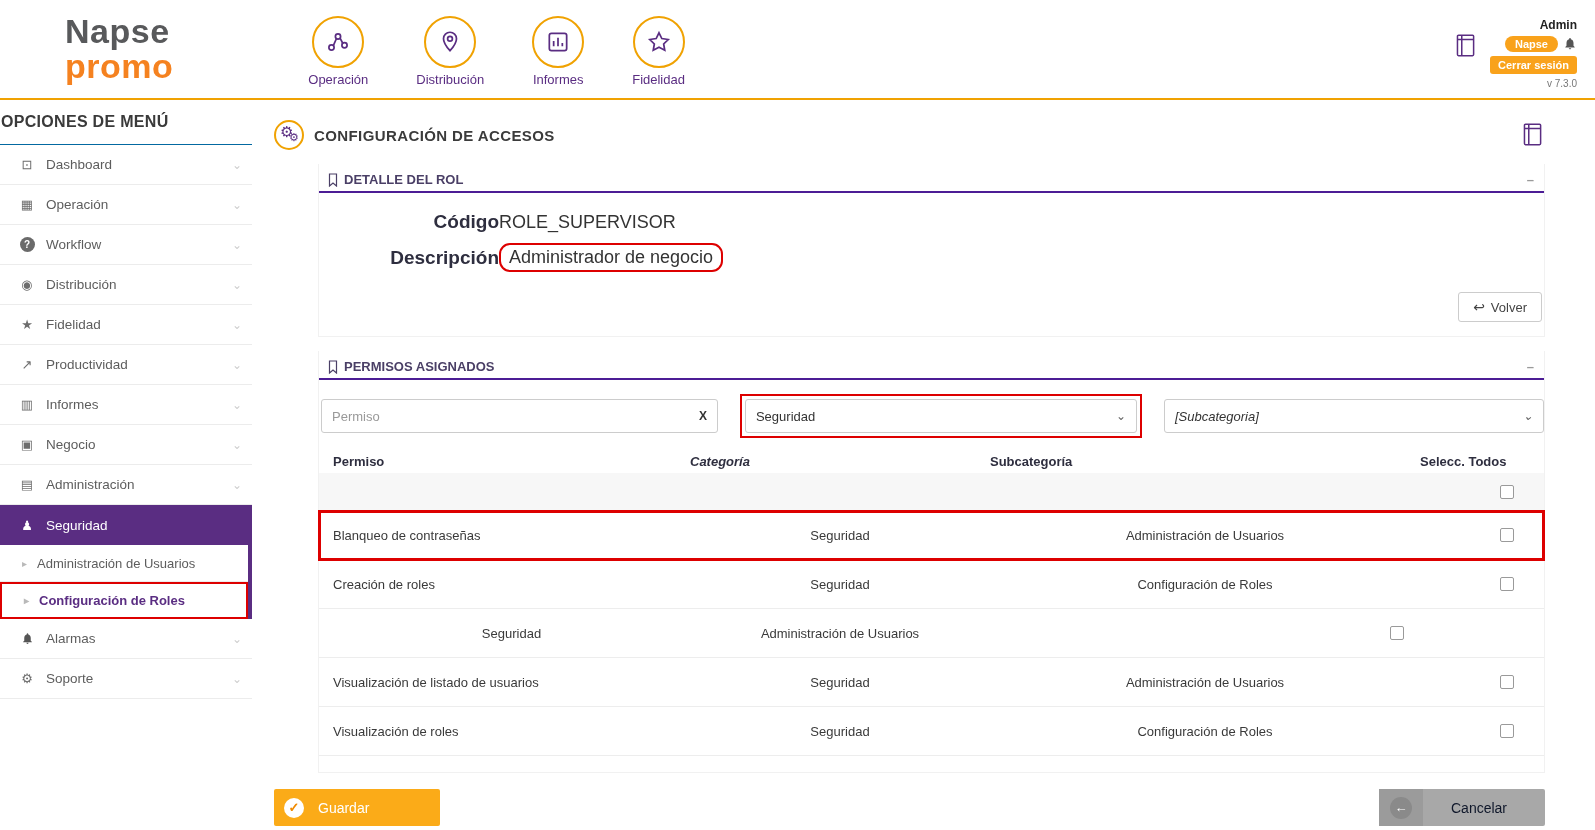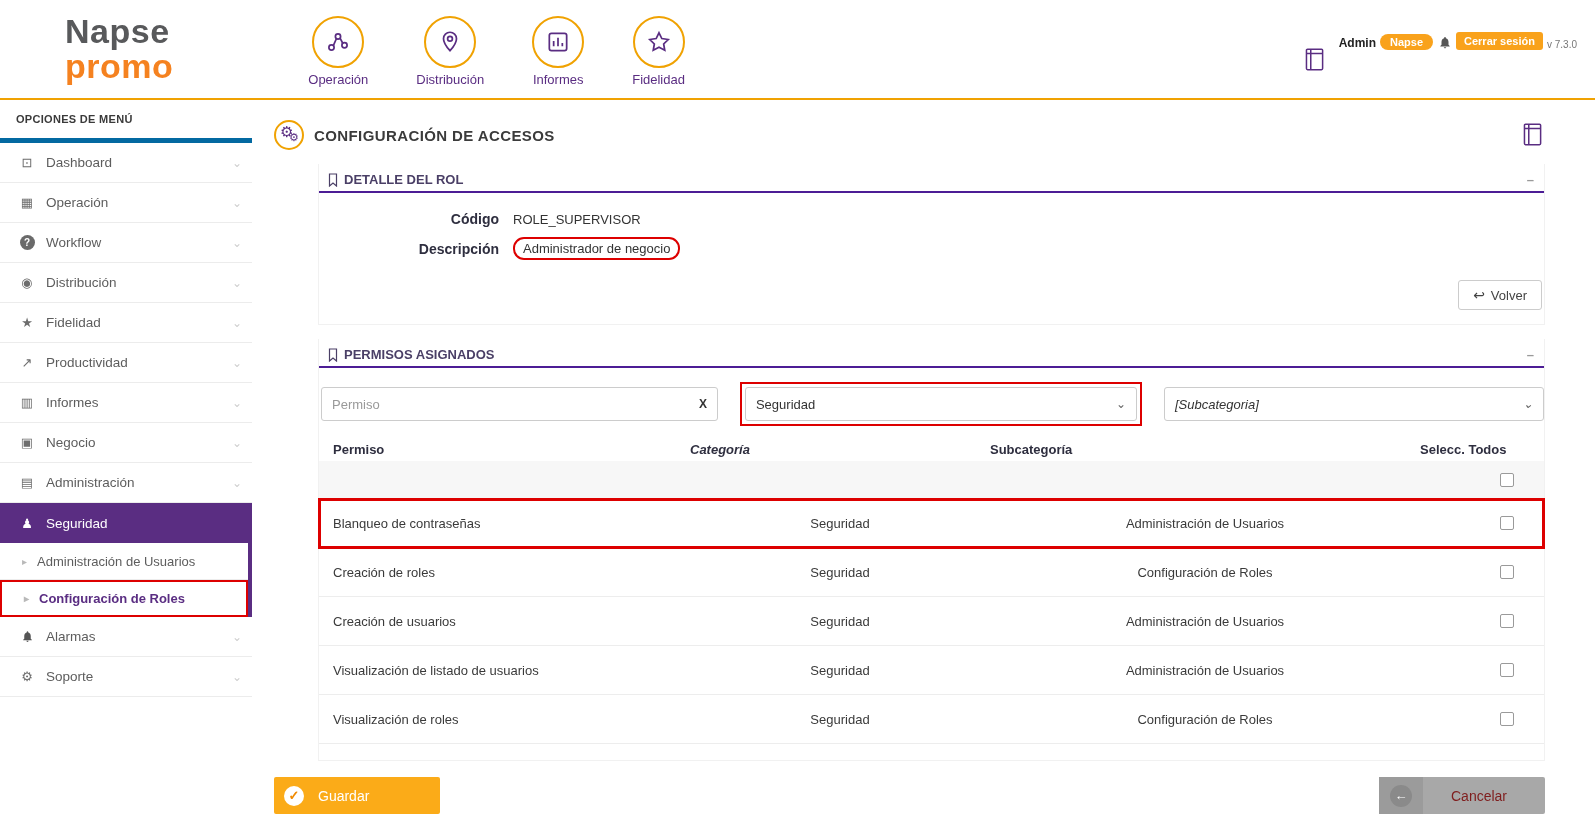--- a/index.html
+++ b/index.html
@@ -9,34 +9,34 @@
   
   .topbar { height:100px; display:flex; align-items:center; border-bottom:2px solid #f0a202; background:#fff; position:relative; }
   .logo { margin-left:65px; line-height:1.02; }
   .logo .l1 { font-size:34px; color:#58595b; font-weight:bold; letter-spacing:.5px; }
   .logo .l2 { font-size:34px; color:#f58220; font-weight:bold; letter-spacing:.5px; }
   .topnav { display:flex; gap:48px; margin-left:135px; margin-top:4px; }
   .nav-item { display:flex; flex-direction:column; align-items:center; cursor:pointer; }
   .nav-circle { width:52px; height:52px; border:2px solid #f0a202; border-radius:50%; display:flex; align-items:center; justify-content:center; background:#fff; }
   .nav-label { margin-top:4px; font-size:13px; color:#5a2d82; }
   .userbox { margin-left:auto; margin-right:18px; display:flex; align-items:flex-start; gap:12px; }
-  .user-stack { display:flex; align-items:flex-end; gap:4px; padding-top:8px; }
+  .user-stack { display:flex; flex-direction:column; align-items:flex-end; gap:4px; padding-top:8px; }
   .user-name { font-size:12px; font-weight:bold; color:#222; }
   .pill-row { display:flex; align-items:center; gap:5px; }
   .napse-pill { background:#f9a21b; color:#fff; font-size:11px; font-weight:bold; padding:2px 10px; border-radius:9px; }
   .logout-btn { background:#f9a21b; color:#fff; font-size:11px; font-weight:bold; padding:3px 8px; border-radius:3px; border:none; cursor:pointer; }
   .version { font-size:10px; color:#777; }
   .book-icon { color:#5a2d82; margin-top:22px; cursor:pointer; }
 
   
   .bodyrow { flex:1; display:flex; min-height:0; }
 
   
   .sidebar { width:252px; flex:0 0 252px; background:#fff; }
-  .sb-title { font-size:11px; font-weight:bold; color:#3a3a3a; padding:13px 16px; border-bottom:5px solid #0369a1; letter-spacing:.3px; }
+  .sb-title { font-size:16px; font-weight:bold; color:#3a3a3a; padding:13px 1px; border-bottom:1px solid #0369a1; letter-spacing:.3px; }
   .sb-item { display:flex; align-items:center; height:40px; padding:0 10px 0 16px; border-bottom:1px solid #ececec; font-size:13.5px; color:#5d5d5d; cursor:pointer; position:relative; }
   .sb-item .ic { width:22px; font-size:13px; color:#6d6d6d; display:inline-flex; justify-content:center; margin-right:8px; flex:0 0 22px; }
   .sb-item .chev { margin-left:auto; color:#cfcfcf; font-size:12px; }
   .sb-item.active { background:#5a2d82; color:#fff; border-bottom:none; }
   .sb-item.active .ic { color:#fff; }
   .submenu { border-right:4px solid #5a2d82; }
   .sb-sub { display:flex; align-items:center; height:37px; padding:0 10px 0 22px; border-bottom:1px solid #ececec; font-size:13px; color:#5d5d5d; cursor:pointer; }
   .sb-sub .tri { color:#b9b9b9; font-size:10px; margin-right:10px; }
   .sb-sub.hl { border:2px solid #dd0000; color:#5a2d82; font-weight:bold; }
   .sb-sub.hl .tri { color:#b9b9b9; }
@@ -52,22 +52,22 @@
   .page-title { font-size:15px; font-weight:bold; color:#3b3b3b; letter-spacing:.4px; }
   .title-book { margin-left:auto; color:#5a2d82; cursor:pointer; }
 
   .panel { margin-left:44px; margin-top:14px; border:1px solid #f1f1f1; border-top:none; background:#fff; }
   .panel-head { display:flex; align-items:flex-end; padding:8px 10px 4px 8px; border-bottom:2px solid #4c1d95; }
   .panel-title { font-size:13px; font-weight:bold; color:#4a3f66; display:flex; align-items:center; gap:5px; }
   .minimize { margin-left:auto; color:#9a9a9a; font-weight:bold; cursor:pointer; font-size:13px; }
 
   .fields { padding:18px 10px 6px 10px; }
   .frow { display:flex; align-items:center; margin-bottom:10px; }
-  .flabel { width:170px; text-align:right; font-size:14px; font-weight:bold; color:#2e2e3f; }
-  .fvalue { margin-left:14px; font-size:13px; color:#333; }
+  .flabel { width:170px; text-align:right; font-size:19px; font-weight:bold; color:#2e2e3f; }
+  .fvalue { font-size:18px; color:#333; }
   .hl-box { border:2px solid #dd0000; border-radius:11px; padding:2px 8px; }
   .volver-row { display:flex; justify-content:flex-end; padding:4px 0 14px 0; }
   .volver-btn { border:1px solid #ccc; background:#fff; border-radius:3px; padding:6px 14px; font-size:13px; color:#444; cursor:pointer; display:flex; align-items:center; gap:6px; }
   .volver-btn .arr { color:#444; font-size:14px; }
 
   .filters { display:flex; gap:22px; padding:14px 0 10px 2px; align-items:center; }
   .txt-input { width:400px; height:34px; border:1px solid #ccc; border-radius:3px; display:flex; align-items:center; padding:0 10px; }
   .txt-input input { border:none; outline:none; flex:1; font-size:13px; color:#333; font-family:"Liberation Sans", sans-serif; }
   .txt-input input::placeholder { color:#999; }
   .clear-x { font-size:12px; font-weight:bold; color:#333; cursor:pointer; }
@@ -90,21 +90,21 @@
   .trow.hl-row { outline:3px solid #dd0000; outline-offset:-2px; }
   .checkbox { width:14px; height:14px; border:1.5px solid #9a9a9a; border-radius:2px; background:#fff; cursor:pointer; display:inline-block; }
 
   .actions-row { display:flex; align-items:center; margin-top:16px; }
   .guardar-btn { width:166px; height:37px; background:#fbab18; border:none; border-radius:2px; display:flex; align-items:center; gap:14px; padding-left:10px; cursor:pointer; }
   .guardar-btn .chk-circle { width:20px; height:20px; border-radius:50%; background:#fff; color:#f08a00; font-size:13px; font-weight:bold; display:flex; align-items:center; justify-content:center; }
   .guardar-btn .lbl { color:#fff; font-size:14px; }
   .cancelar-btn { margin-left:auto; width:166px; height:37px; background:#a8a8a8; border:none; border-radius:2px; display:flex; align-items:center; cursor:pointer; }
   .cancelar-btn .seg { width:44px; height:37px; background:#9b9b9b; display:flex; align-items:center; justify-content:center; }
   .cancelar-btn .arr-circle { width:22px; height:22px; border-radius:50%; background:#8a8a8a; color:#fff; font-size:13px; display:flex; align-items:center; justify-content:center; }
-  .cancelar-btn .lbl { color:#7f1d1d; font-size:14px; margin-left:28px; }
+  .cancelar-btn .lbl { color:#0f172a; font-size:14px; margin-left:28px; }
 
   svg { display:block; }
 </style>
 </head>
 <body>
 
 <div class="app">
 
   <header class="topbar">
     <div class="logo">
@@ -356,21 +356,20 @@
           </div>
           <div class="trow">
             <span>Creación de roles</span>
             <span class="c-cat">Seguridad</span>
             <span class="c-sub">Configuración de Roles</span>
             <span class="c-check">
                 <span class="checkbox"></span>
               </span>
           </div>
           <div class="trow">
-            <span>Creación de usuarios</span>
             <span class="c-cat">Seguridad</span>
             <span class="c-sub">Administración de Usuarios</span>
             <span class="c-check">
                 <span class="checkbox"></span>
               </span>
           </div>
           <div class="trow">
             <span>Visualización de listado de usuarios</span>
             <span class="c-cat">Seguridad</span>
             <span class="c-sub">Administración de Usuarios</span>

